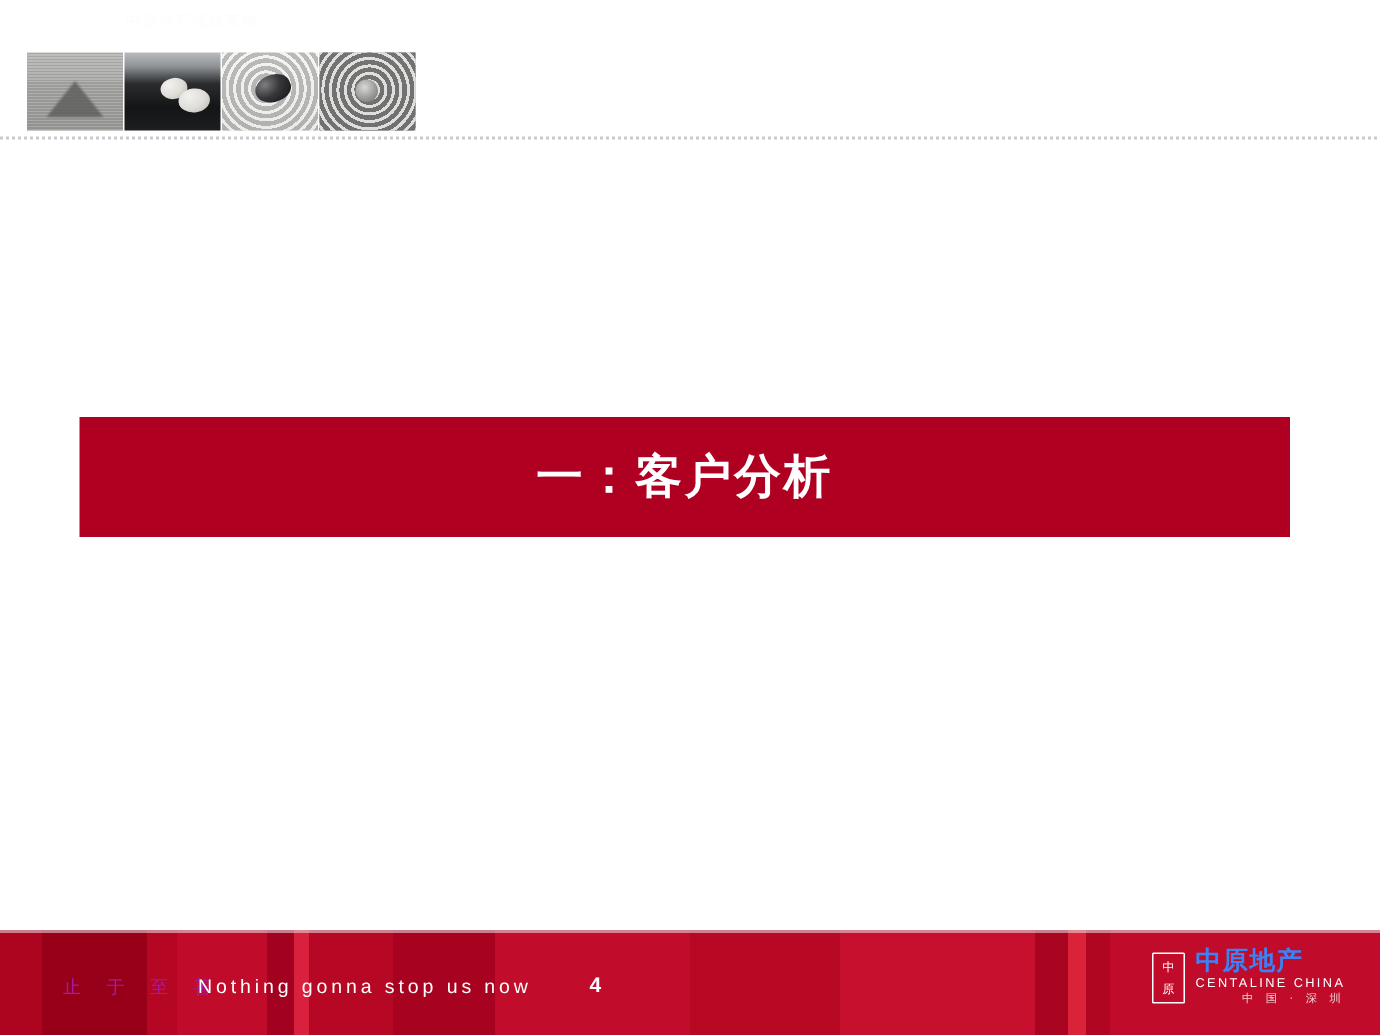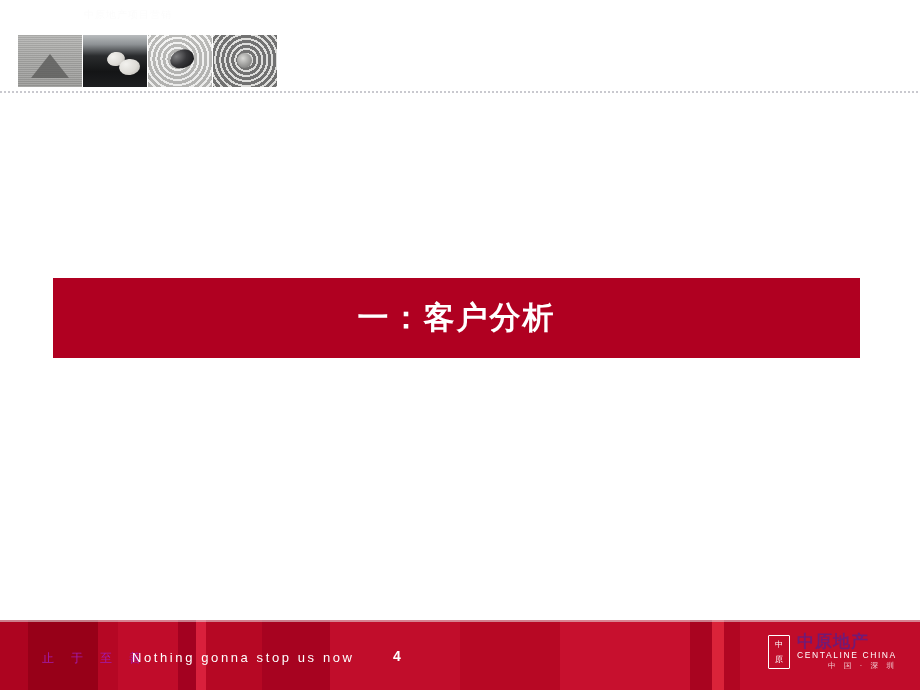--- a/index.html
+++ b/index.html
@@ -254,21 +254,21 @@
     font-family: "DejaVu Sans", "Liberation Sans", sans-serif;
   }
   .logo-text {
     display: flex;
     flex-direction: column;
     justify-content: center;
   }
   .logo-cn {
     font-size: 17px;
     font-weight: bold;
-    color: #701a75;
+    color: #3b82f6;
     letter-spacing: 1px;
     line-height: 18px;
     font-family: "DejaVu Sans", "Liberation Sans", sans-serif;
     white-space: nowrap;
   }
   .logo-en {
     font-size: 8.5px;
     color: #ffffff;
     letter-spacing: 1.6px;
     line-height: 11px;

